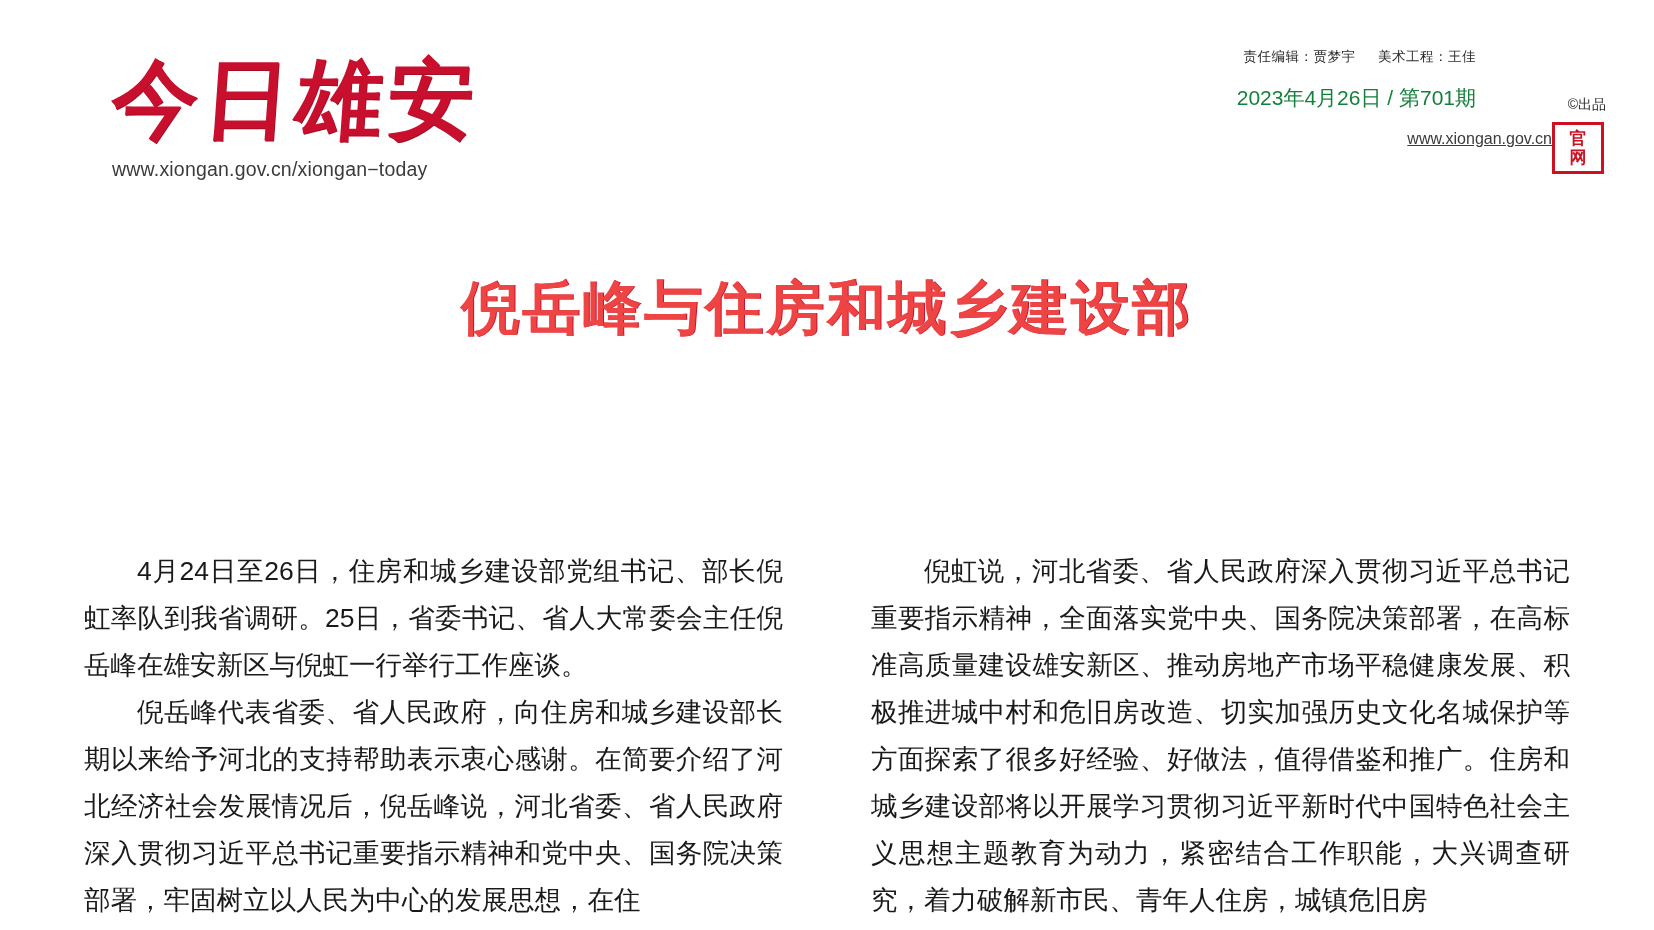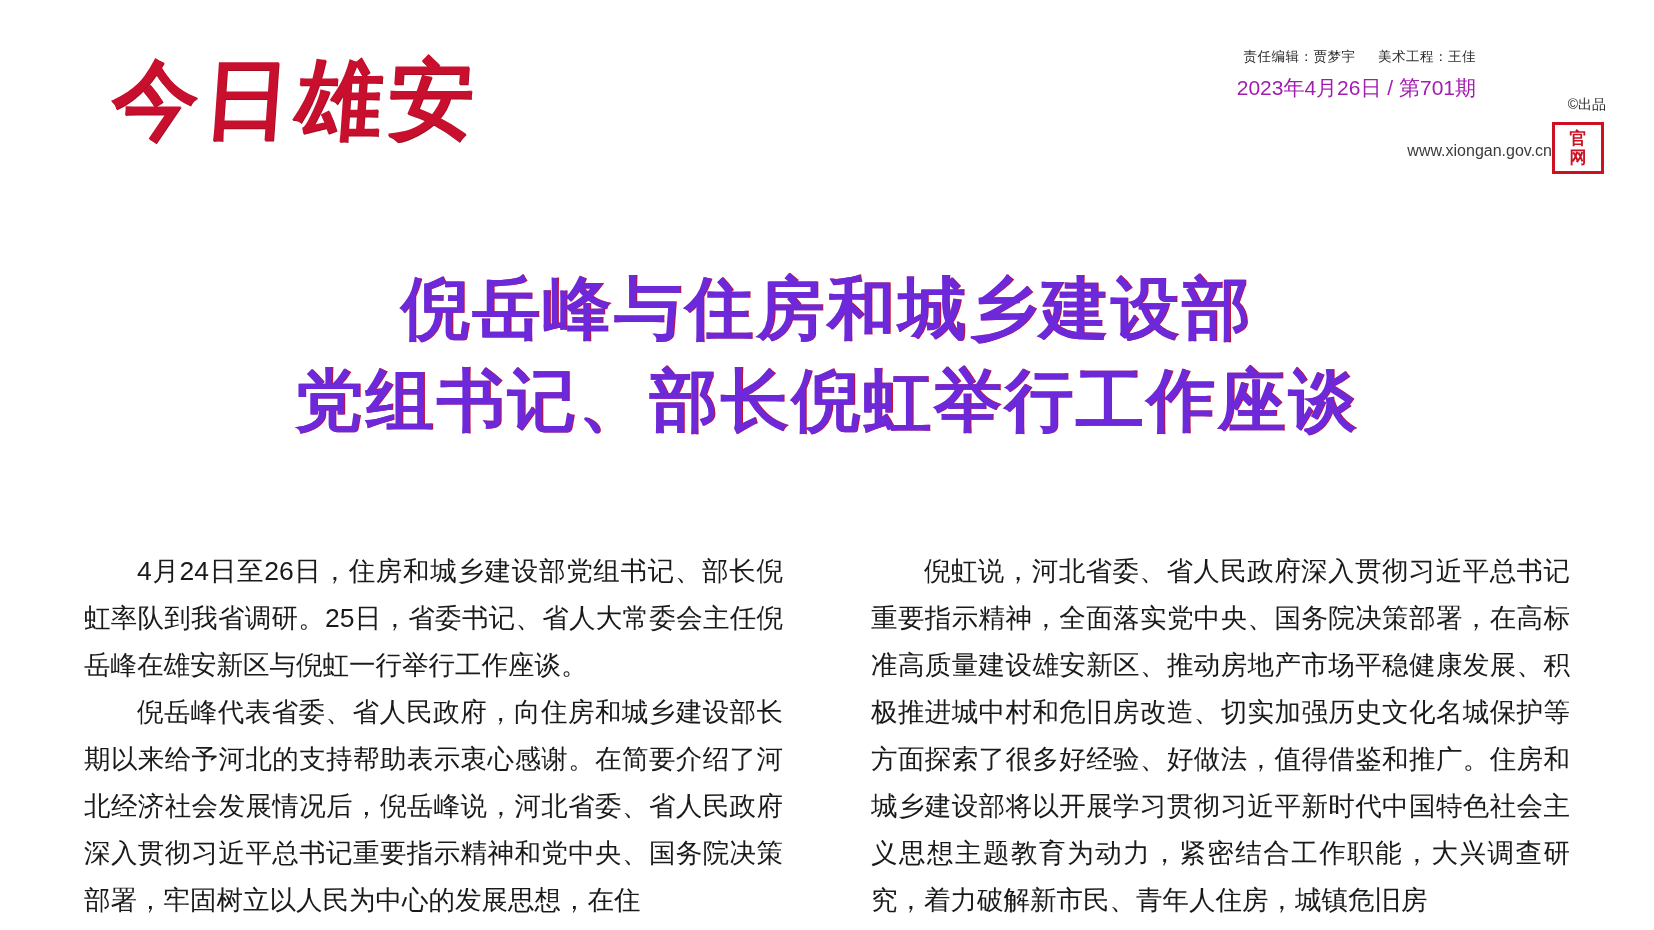--- a/index.html
+++ b/index.html
@@ -67,23 +67,23 @@
     font-size: 13.5px;
     color: #2b2b2b;
     letter-spacing: 0.5px;
     white-space: nowrap;
   }
   .meta-credits .sep {
     display: inline-block;
     width: 14px;
   }
   .meta-date {
-    margin-top: 8px;
+    margin-top: 18px;
     font-size: 21px;
-    color: #a21caf;
+    color: #15803d;
     white-space: nowrap;
   }
 
   .brand-block {
     position: absolute;
     right: 48px;
     top: 118px;
     width: 250px;
     text-align: right;
   }
@@ -118,40 +118,41 @@
     font-size: 17px;
     line-height: 19px;
     font-weight: 700;
     display: flex;
     flex-direction: column;
     align-items: center;
     justify-content: center;
     letter-spacing: 0;
   }
   .brand-url {
-    margin-top: 24px;
+    margin-top: 12px;
     font-size: 16px;
     color: #3b3b3b;
     padding-right: 54px;
     white-space: nowrap;
+    text-decoration: underline;
   }
 
   
   .headline {
     position: absolute;
     left: 0;
     top: 262px;
     width: 1654px;
     text-align: center;
   }
   .headline-line {
     font-family: "DejaVu Serif", serif;
     font-weight: 700;
-    color: #6d28d9;
-    font-size: 68px;
+    color: #ef4444;
+    font-size: 58px;
     line-height: 92px;
     letter-spacing: 3px;
     white-space: nowrap;
     text-shadow: 1px 0 0 #c8102e;
   }
 
   
   .body-cols {
     position: absolute;
     left: 84px;
@@ -178,20 +179,21 @@
 </style>
 </head>
 <body>
 
 <div class="page">
 
   <div class="masthead">
 
     <div class="logo-block">
       <div class="logo-title">今日雄安</div>
+      <div class="logo-url">www.xiongan.gov.cn/xiongan−today</div>
     </div>
 
     <div class="meta-block">
       <div class="meta-credits">
         <span>责任编辑：贾梦宇</span>
         <span class="sep"></span>
         <span>美术工程：王佳</span>
       </div>
       <div class="meta-date">2023年4月26日 / 第701期</div>
     </div>
@@ -202,21 +204,20 @@
         <span>官</span>
         <span>网</span>
       </div>
       <div class="brand-url">www.xiongan.gov.cn</div>
     </div>
 
   </div>
 
   <div class="headline">
     <div class="headline-line">倪岳峰与住房和城乡建设部</div>
-    <div class="headline-line">党组书记、部长倪虹举行工作座谈</div>
   </div>
 
   <div class="body-cols">
 
     <div class="col">
       <p class="para indent">4月24日至26日，住房和城乡建设部党组书记、部长倪虹率队到我省调研。25日，省委书记、省人大常委会主任倪岳峰在雄安新区与倪虹一行举行工作座谈。</p>
       <p class="para indent">倪岳峰代表省委、省人民政府，向住房和城乡建设部长期以来给予河北的支持帮助表示衷心感谢。在简要介绍了河北经济社会发展情况后，倪岳峰说，河北省委、省人民政府深入贯彻习近平总书记重要指示精神和党中央、国务院决策部署，牢固树立以人民为中心的发展思想，在住</p>
     </div>
 
     <div class="col">

